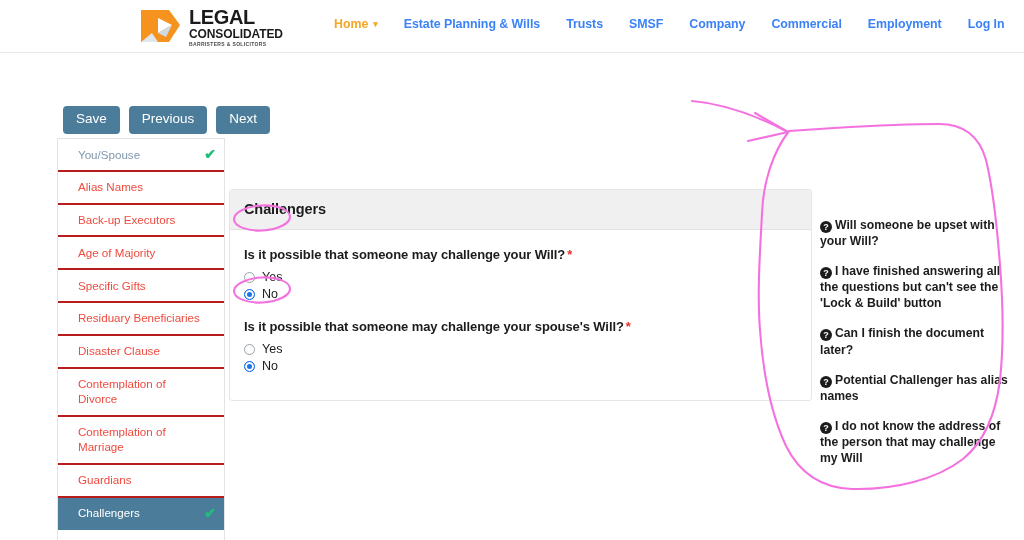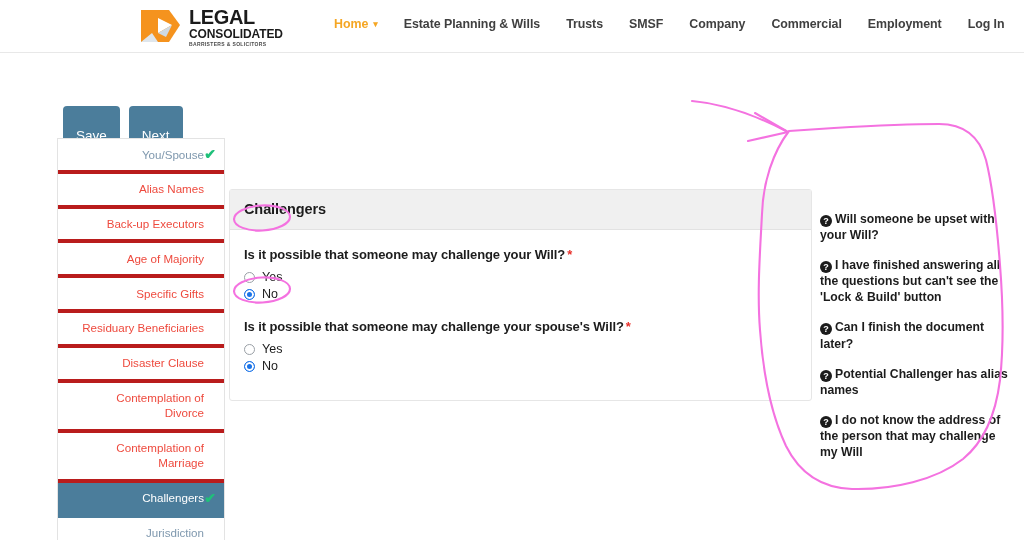--- a/index.html
+++ b/index.html
@@ -55,21 +55,21 @@
     position: absolute;
     left: 322px;
     top: 17px;
     display: flex;
     align-items: center;
     gap: 0px;
   }
   .nav-item {
     font-size: 12.4px;
     font-weight: bold;
-    color: #404040;
+    color: #3b82f6;
     padding: 0 13px;
     white-space: nowrap;
     cursor: pointer;
     text-decoration: none;
     letter-spacing: -0.05px;
   }
   .nav-item.active { color: #f5a623; }
   .nav-item:first-child { padding-left: 12px; }
   .caret {
     display: inline-block;
@@ -94,39 +94,39 @@
     display: flex;
     gap: 9px;
   }
   .btn {
     background: #4b7d9b;
     color: #ffffff;
     border: none;
     border-radius: 4px;
     font-family: "Liberation Sans", sans-serif;
     font-size: 13.5px;
-    padding: 23px 13px 8px 13px;
+    padding: 6px 13px 8px 13px;
     cursor: pointer;
     line-height: 1;
   }
 
   
   .sidebar {
     position: absolute;
     left: 57px;
     top: 85px;
     width: 168px;
     background: #ffffff;
     border: 1px solid #e3e3e3;
     border-bottom: none;
   }
   .side-item {
     position: relative;
-    border-bottom: 4px solid #b91c1c;
-    text-align: right;
+    border-bottom: 2px solid #b91c1c;
+    text-align: left;
     font-size: 11.6px;
     padding: 7.5px 20px 8px 20px;
     color: #ee4a3e;
     cursor: pointer;
     line-height: 1.32;
     background: #ffffff;
   }
   .side-item.muted { color: #7f98ae; }
   .side-item.active {
     background: #4b7d9b;
@@ -197,21 +197,21 @@
     border-color: #1a73e8;
     background: #1a73e8;
     box-shadow: inset 0 0 0 2px #ffffff;
   }
   .radio-text { font-size: 12.5px; color: #1c1c1c; }
 
   
   .faq {
     position: absolute;
     left: 820px;
-    top: 158px;
+    top: 164px;
     width: 188px;
   }
   .faq-item {
     font-size: 12.2px;
     font-weight: bold;
     color: #1c1c1c;
     line-height: 1.32;
     margin-bottom: 14px;
     cursor: pointer;
   }
@@ -270,36 +270,38 @@
     <a class="nav-item">Log In</a>
     <a class="nav-item">Log Out</a>
   </nav>
 
 </div>
 
 <div class="page">
 
   <div class="action-bar">
     <button class="btn">Save</button>
+    <button class="btn">Previous</button>
     <button class="btn">Next</button>
   </div>
 
   <div class="sidebar">
     <div class="side-item muted">
       <span>You/Spouse</span>
       <span class="side-check">✔</span>
     </div>
     <div class="side-item">Alias Names</div>
     <div class="side-item">Back-up Executors</div>
     <div class="side-item">Age of Majority</div>
     <div class="side-item">Specific Gifts</div>
     <div class="side-item">Residuary Beneficiaries</div>
     <div class="side-item">Disaster Clause</div>
     <div class="side-item">Contemplation of Divorce</div>
     <div class="side-item">Contemplation of Marriage</div>
+    <div class="side-item">Guardians</div>
     <div class="side-item active">
       <span>Challengers</span>
       <span class="side-check">✔</span>
     </div>
     <div class="side-item muted">Jurisdiction</div>
 
   </div>
 
   <div class="card">
     <div class="card-head">

